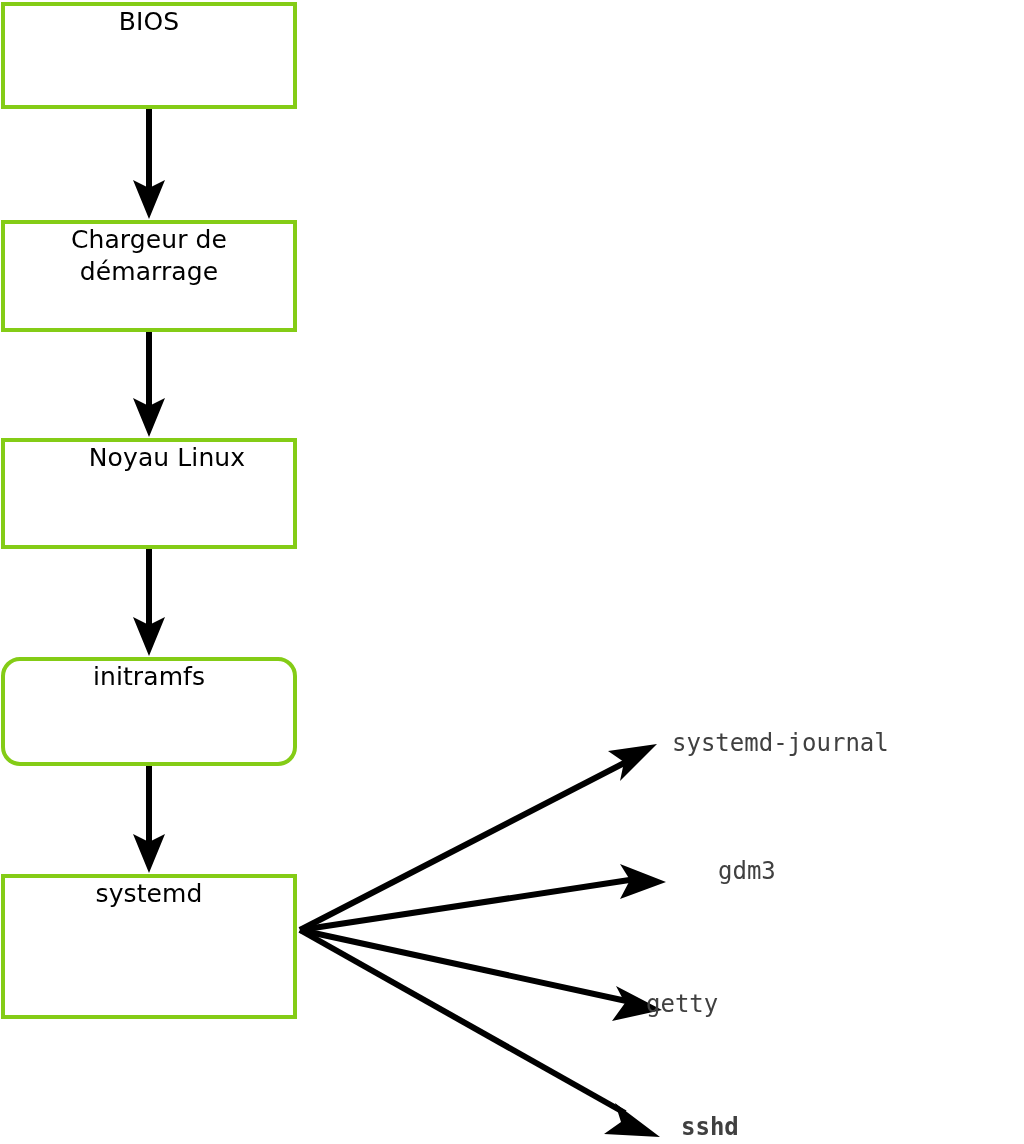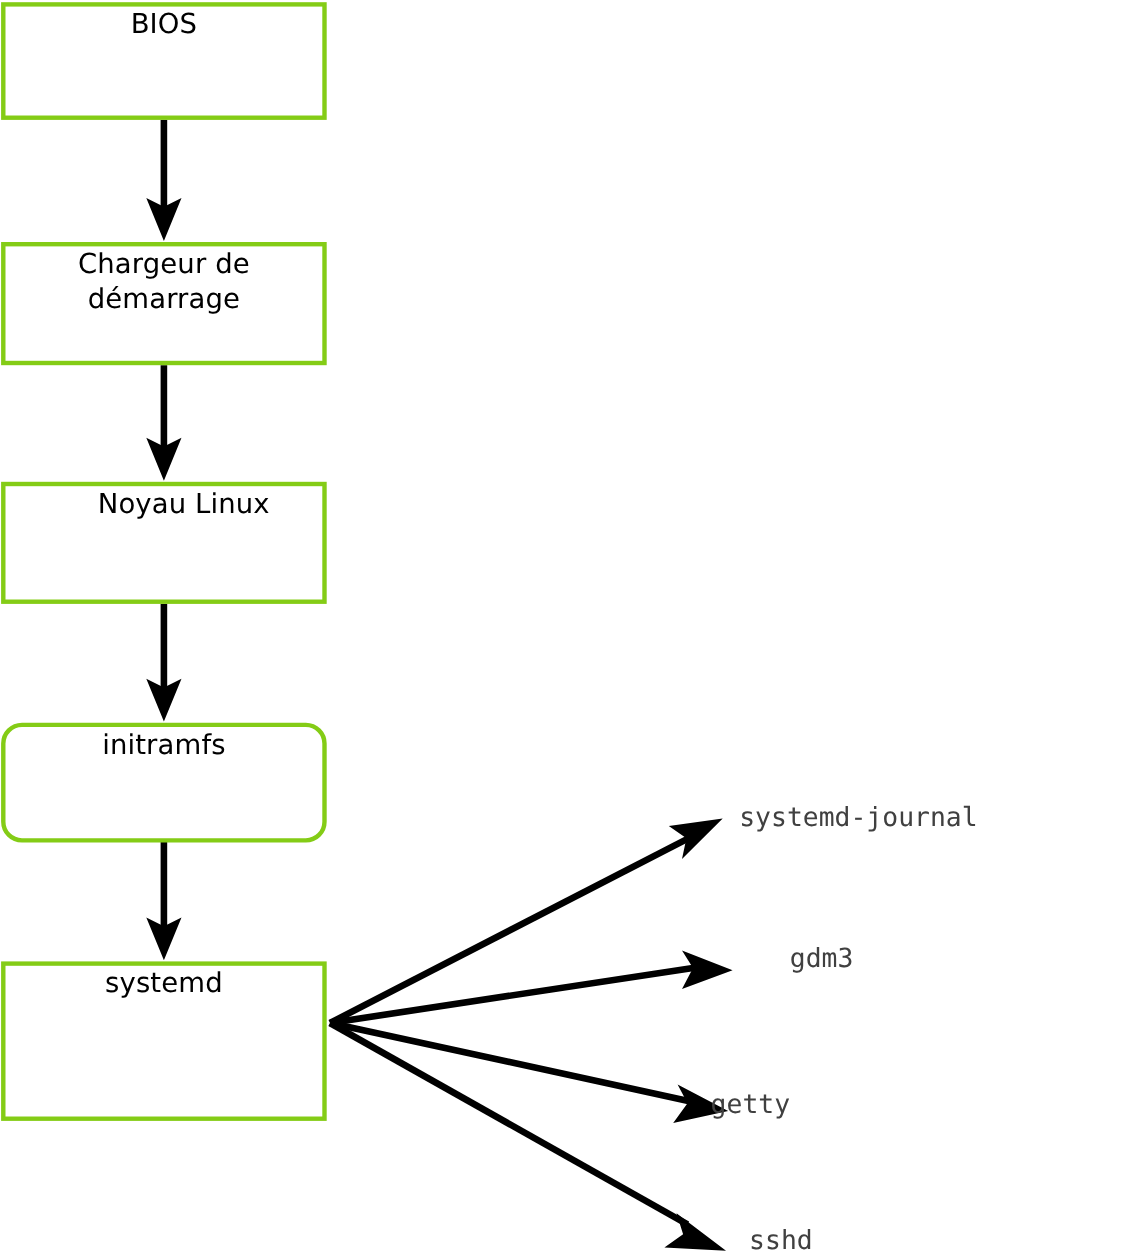--- a/index.html
+++ b/index.html
@@ -120,15 +120,15 @@
   </div>
 
   <div class="node-box" style="left:1px; top:874px; width:296px; height:145px;">
     <span class="node-label">systemd</span>
   </div>
 
 
   <div class="service-label" style="left:672px; top:729px;">systemd-journal</div>
   <div class="service-label" style="left:718px; top:857px;">gdm3</div>
   <div class="service-label" style="left:646px; top:990px;">getty</div>
-  <div class="service-label" style="left:681px; top:1113px;">sshd</div>
+  <div class="service-label" style="left:681px; top:1113px;font-weight:bold;">sshd</div>
 
 </div>
 
 </body></html>

